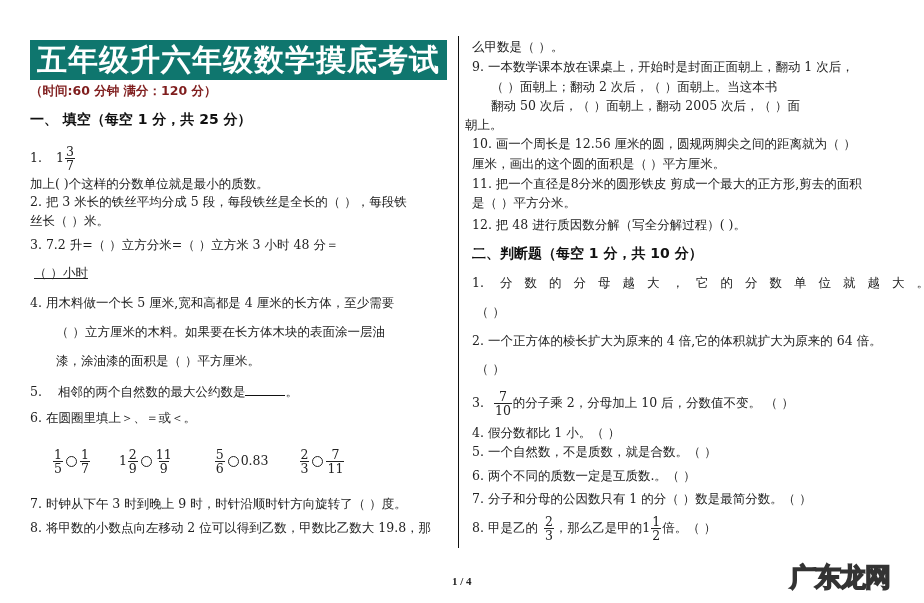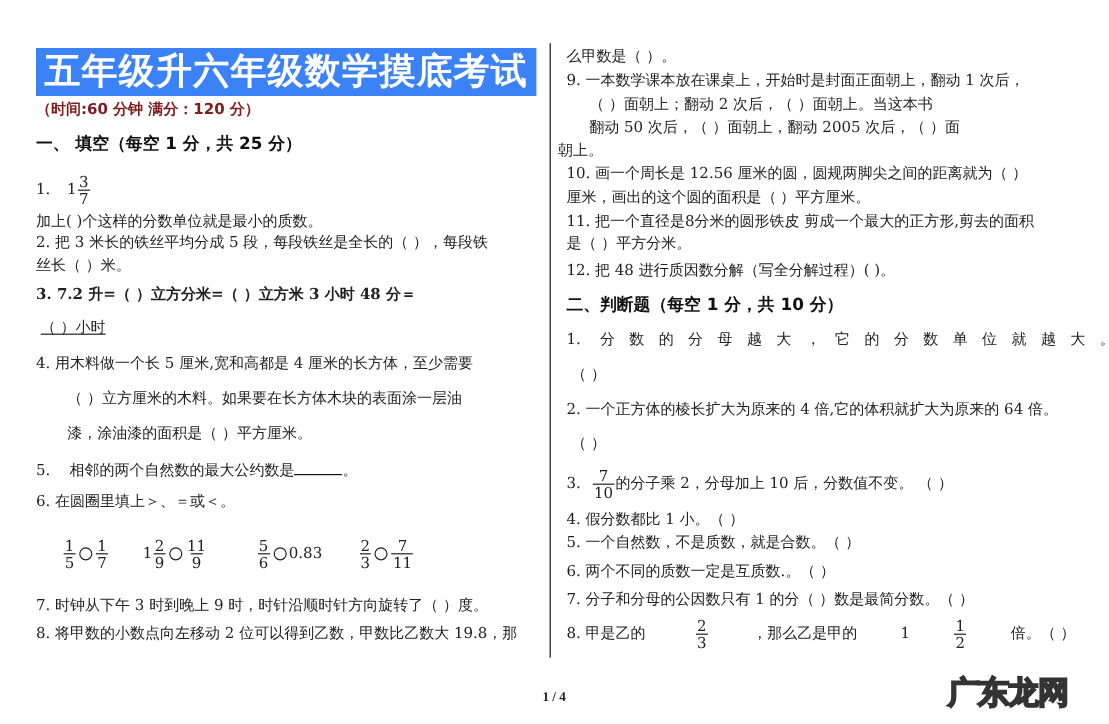--- a/index.html
+++ b/index.html
@@ -1,18 +1,18 @@
 <!DOCTYPE html>
 <html><head>
 <meta charset="utf-8">
 <style>
   html,body{margin:0;padding:0;}
   body{width:924px;height:603px;background:#ffffff;position:relative;overflow:hidden;
        font-family:"DejaVu Serif","Liberation Serif",serif;color:#222;}
-  .title-band{position:absolute;left:30px;top:40px;width:417px;height:40px;background:#3b82f6;
+  .title-band{position:absolute;left:30px;top:40px;width:417px;height:40px;background:#0f766e;
        color:#fff;font-family:"DejaVu Serif",serif;font-weight:bold;font-size:30px;line-height:40px;
        text-align:center;letter-spacing:1px;}
   .subtitle{position:absolute;left:30px;width:417px;top:83px;text-align:left;color:#7f1d1d;
        font-family:"DejaVu Sans",sans-serif;font-size:12.5px;font-weight:bold;}
   .sec{position:absolute;font-family:"DejaVu Sans",sans-serif;font-weight:bold;font-size:14px;color:#111;white-space:nowrap;}
   .line{position:absolute;font-size:12.5px;line-height:16px;white-space:nowrap;color:#222;}
   .divider{position:absolute;left:458px;top:36px;width:1px;height:512px;background:#111;}
   .frac{display:inline-flex;flex-direction:column;align-items:center;vertical-align:middle;
         font-size:12.5px;line-height:13px;margin:0 1px;}
   .frac .num{padding:0 1px;}
@@ -37,21 +37,21 @@
   <span style="margin-left:10px">1</span><span class="frac">
       <span class="num">3</span>
       <span class="den">7</span>
     </span>
 </div>
 <div class="line" style="left:30px;top:176px;">加上(         )个这样的分数单位就是最小的质数。</div>
 
 <div class="line" style="left:30px;top:194px;">2.   把 3 米长的铁丝平均分成 5 段，每段铁丝是全长的（       ），每段铁</div>
 <div class="line" style="left:30px;top:213px;">丝长（      ）米。</div>
 
-<div class="line" style="left:30px;top:237px;font-weight:bold;">3.   7.2 升=（         ）立方分米=（         ）立方米        3 小时 48 分＝</div>
+<div class="line" style="left:30px;top:237px;">3.   7.2 升=（         ）立方分米=（         ）立方米        3 小时 48 分＝</div>
 <div class="line" style="left:34px;top:265px;text-decoration:underline;">（     ）小时</div>
 
 <div class="line" style="left:30px;top:295px;">4.   用木料做一个长 5 厘米,宽和高都是 4 厘米的长方体，至少需要</div>
 <div class="line" style="left:56px;top:324px;">（            ）立方厘米的木料。如果要在长方体木块的表面涂一层油</div>
 <div class="line" style="left:56px;top:353px;">漆，涂油漆的面积是（       ）平方厘米。</div>
 
 <div class="line" style="left:30px;top:383px;">
   <span>5.</span>
   <span style="margin-left:12px">相邻的两个自然数的最大公约数是</span><span class="blank"></span><span>。</span>
 </div>
@@ -141,21 +141,21 @@
       <span class="den">10</span>
     </span>
   <span>的分子乘 2，分母加上 10 后，分数值不变。     （   ）</span>
 </div>
 
 <div class="line" style="left:472px;top:425px;">4.  假分数都比 1 小。（   ）</div>
 <div class="line" style="left:472px;top:444px;">5.  一个自然数，不是质数，就是合数。（   ）</div>
 <div class="line" style="left:472px;top:468px;">6.  两个不同的质数一定是互质数.。（   ）</div>
 <div class="line" style="left:472px;top:491px;">7.  分子和分母的公因数只有 1 的分（   ）数是最简分数。（   ）</div>
 
-<div class="line" style="left:472px;top:510px;height:36px;display:flex;align-items:center;gap:36px;">
+<div class="line" style="left:472px;top:510px;height:36px;display:flex;align-items:center;">
   <span>8.  甲是乙的</span>
   <span class="frac" style="margin-left:6px">
       <span class="num">2</span>
       <span class="den">3</span>
     </span>
   <span>，那么乙是甲的</span>
   <span>1</span>
     <span class="frac">
       <span class="num">1</span>
       <span class="den">2</span>

